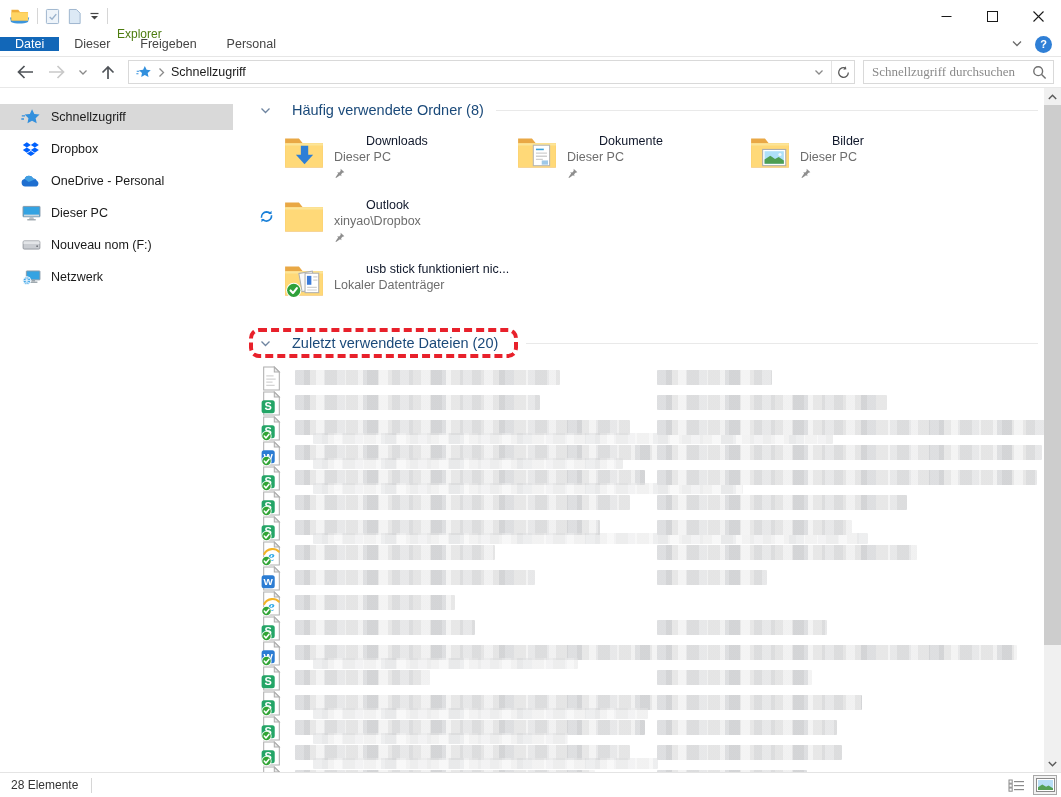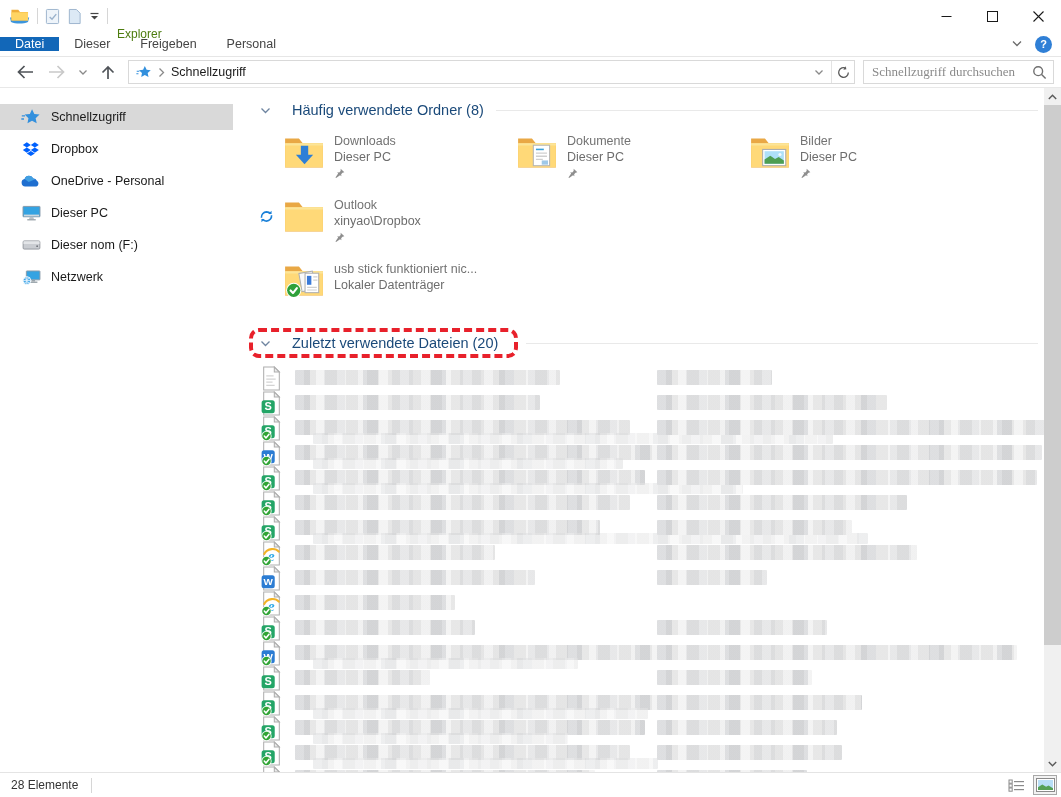--- a/index.html
+++ b/index.html
@@ -50,21 +50,21 @@
   .content { flex:1; min-width:0; position:relative; padding:10px 6px 0 26px; overflow:hidden; }
   .group-header { display:flex; align-items:center; height:24px; }
   .gh-title { font-size:14.5px; color:#1b4a7a; margin-left:20px; white-space:nowrap; }
   .gh-rule { flex:1; height:1px; background:#e9e9e9; margin-left:12px; }
 
   .tiles { display:grid; grid-template-columns:repeat(3,233px); margin-top:6px; }
   .tile { height:64px; display:flex; align-items:flex-start; padding-top:4px; }
   .sync-slot { width:24px; flex:none; padding-top:13px; display:flex; justify-content:flex-start; }
   .tile-icon { flex:none; }
   .tile-text { margin-left:9px; display:flex; flex-direction:column; padding-top:1px; }
-  .t-name { font-size:12.5px; color:#737373; line-height:16px; white-space:nowrap; }
+  .t-name { font-size:12.5px; color:#0f172a; line-height:16px; white-space:nowrap;margin-left:32px; }
   .t-loc { font-size:12.5px; color:#6d6d6d; line-height:16px; white-space:nowrap; }
   .t-pin { margin-top:3px; }
 
   .group2-row { display:flex; align-items:center; margin-top:8px; }
   .annotation-box { border:4px dashed #e8212b; border-radius:10px; display:flex; align-items:center;
     padding:3px 16px 3px 6px; margin-left:-10px; }
   .group2-row .gh-rule { margin-left:8px; }
 
   .files { margin-top:8px; }
   .file-row { height:25px; position:relative; }
@@ -280,21 +280,21 @@
             <span>Dieser PC</span>
           </div>
           <div class="side-item">
             <span class="s-icon">
               <svg viewBox="0 0 20 11" width="19" height="10">
                 <rect x="0.8" y="1" width="18.4" height="9" rx="1.2" fill="#c9ccd1" stroke="#90949a"></rect>
                 <rect x="1.2" y="1.4" width="17.6" height="3" fill="#e3e5e8"></rect>
                 <circle cx="16.2" cy="6.8" r="1" fill="#6d7177"></circle>
               </svg>
             </span>
-            <span>Dieser nom (F:)</span>
+            <span>Nouveau nom (F:)</span>
           </div>
           <div class="side-item">
             <span class="s-icon">
               <svg viewBox="0 0 20 16" width="19" height="15">
                 <rect x="4.5" y="1" width="14.5" height="9.5" rx="0.5" fill="#34a3e2" stroke="#8a9aa8"></rect>
                 <rect x="10" y="10.5" width="3.8" height="1.8" fill="#9aa4ab"></rect>
                 <rect x="7.5" y="12.3" width="8.8" height="1.5" fill="#9aa4ab"></rect>
                 <circle cx="5" cy="11.3" r="4.2" fill="#3aa3e8" stroke="#fff"></circle>
                 <path d="M1 11.3h8M5 7.3v8M2.2 8.9a4.3 4.3 0 0 0 5.6 0M2.2 13.7a4.3 4.3 0 0 1 5.6 0" stroke="#fff" stroke-width="0.8" fill="none"></path>
               </svg>

